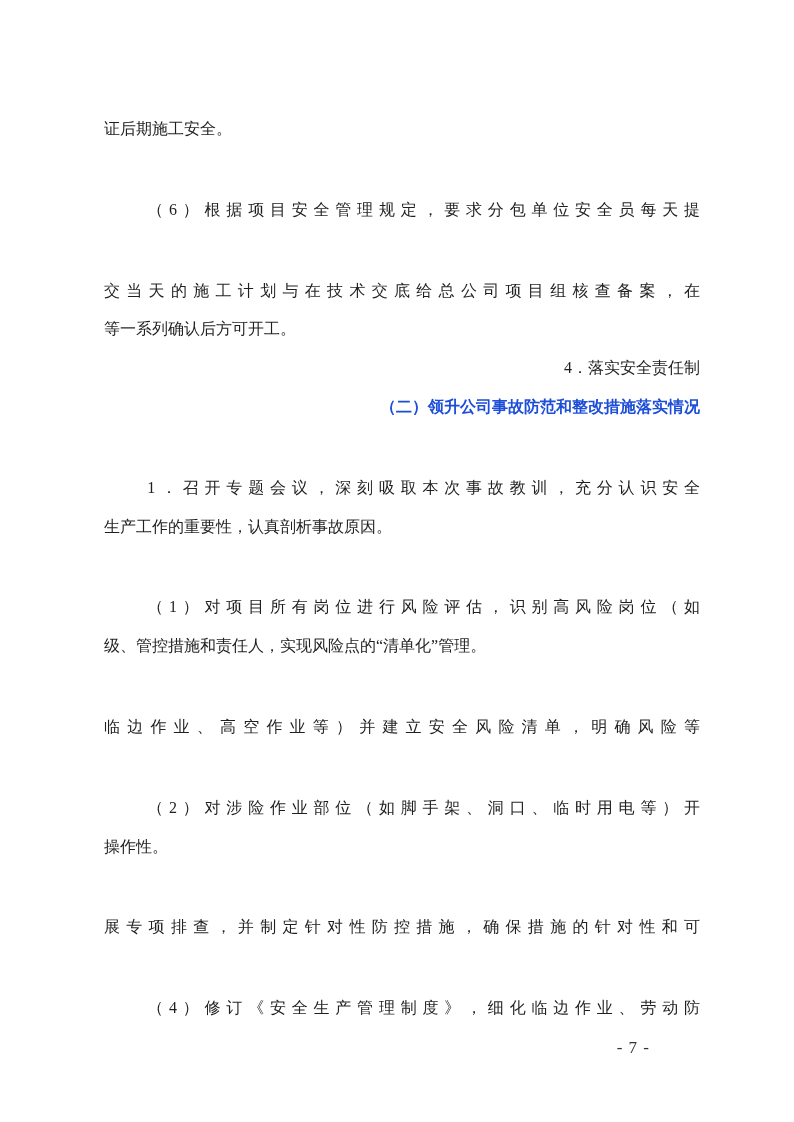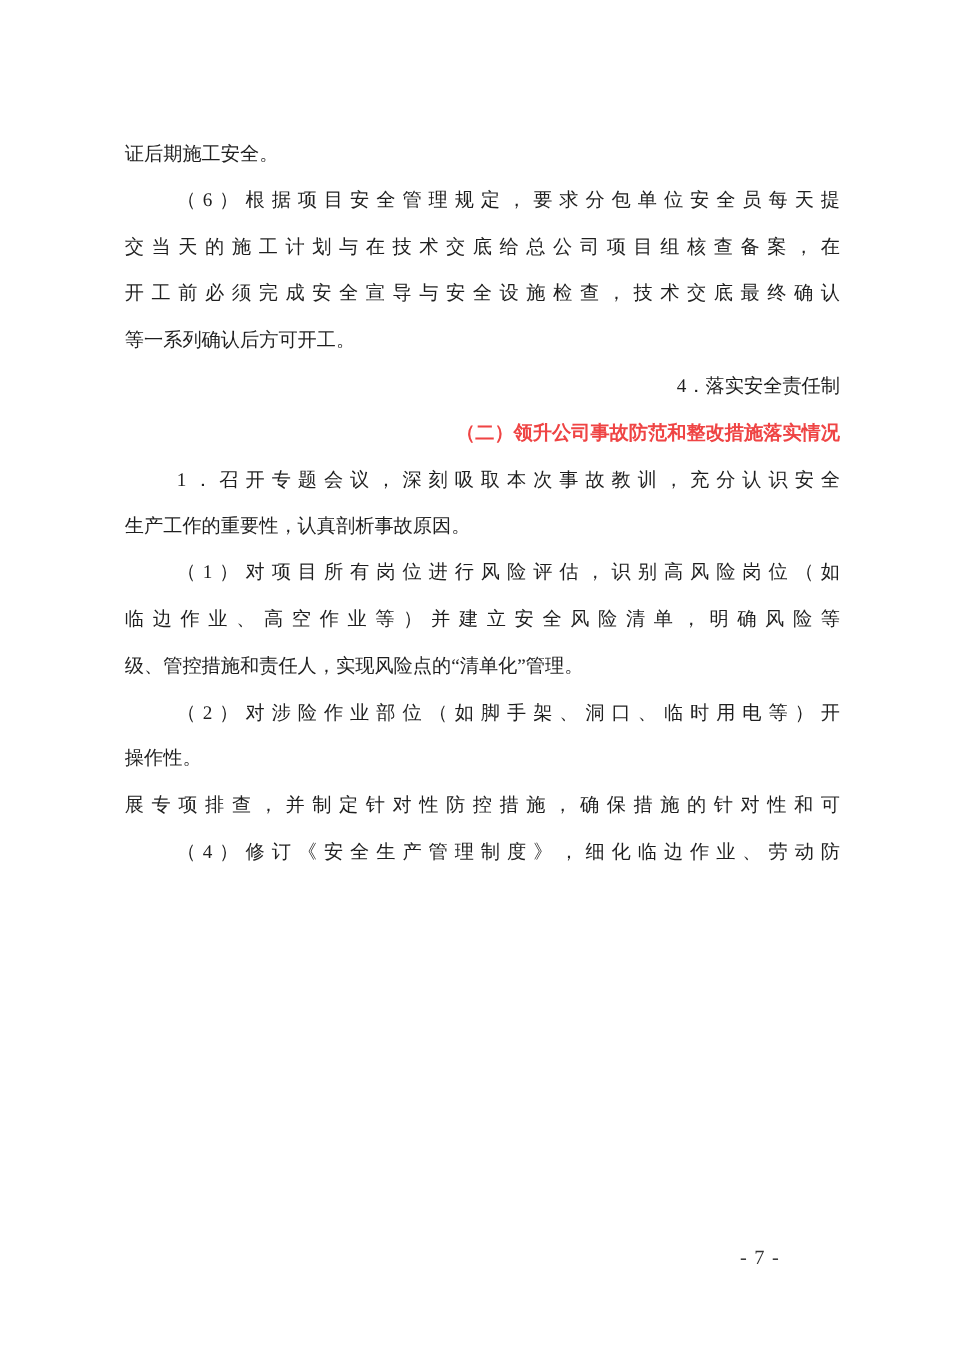--- a/index.html
+++ b/index.html
@@ -23,33 +23,34 @@
     width: 596px;
     font-size: 16px;
     line-height: 38.8px;
   }
   .para {
     margin: 0;
     padding: 0;
   }
   .para.bold {
     font-weight: bold;
-    color: #ef4444;
+    color: #1d4ed8;
   }
   .line {
     height: 38.8px;
     text-align: left;
     white-space: nowrap;
   }
   
   .line.fill {
     white-space: normal;
     text-align: justify;
     text-align-last: justify;
     text-justify: inter-character;
+    margin-top: 42px;
   }
   
   .line.indent {
     padding-left: 43.2px;
     text-align: right;
   }
   .footer {
     position: absolute;
     top: 1038px;
     right: 144px;
@@ -63,37 +64,36 @@
 <body>
 
 <div class="page">
   <div class="doc-body">
       <div class="para">
         <div class="line">证后期施工安全。</div>
       </div>
       <div class="para">
         <div class="line fill indent">（6）根据项目安全管理规定，要求分包单位安全员每天提</div>
         <div class="line fill">交当天的施工计划与在技术交底给总公司项目组核查备案，在</div>
-        <div class="line fill">开工前必须完成安全宣导与安全设施检查，技术交底最终确认</div>
         <div class="line">等一系列确认后方可开工。</div>
       </div>
       <div class="para">
         <div class="line indent">4．落实安全责任制</div>
       </div>
       <div class="para bold">
         <div class="line indent">（二）领升公司事故防范和整改措施落实情况</div>
       </div>
       <div class="para">
         <div class="line fill indent">1．召开专题会议，深刻吸取本次事故教训，充分认识安全</div>
         <div class="line">生产工作的重要性，认真剖析事故原因。</div>
       </div>
       <div class="para">
         <div class="line fill indent">（1）对项目所有岗位进行风险评估，识别高风险岗位（如</div>
+        <div class="line">级、管控措施和责任人，实现风险点的“清单化”管理。</div>
         <div class="line fill">临边作业、高空作业等）并建立安全风险清单，明确风险等</div>
-        <div class="line">级、管控措施和责任人，实现风险点的“清单化”管理。</div>
       </div>
       <div class="para">
         <div class="line fill indent">（2）对涉险作业部位（如脚手架、洞口、临时用电等）开</div>
         <div class="line">操作性。</div>
         <div class="line fill">展专项排查，并制定针对性防控措施，确保措施的针对性和可</div>
       </div>
       <div class="para">
         <div class="line fill indent">（4）修订《安全生产管理制度》，细化临边作业、劳动防</div>
       </div>
     </div>

